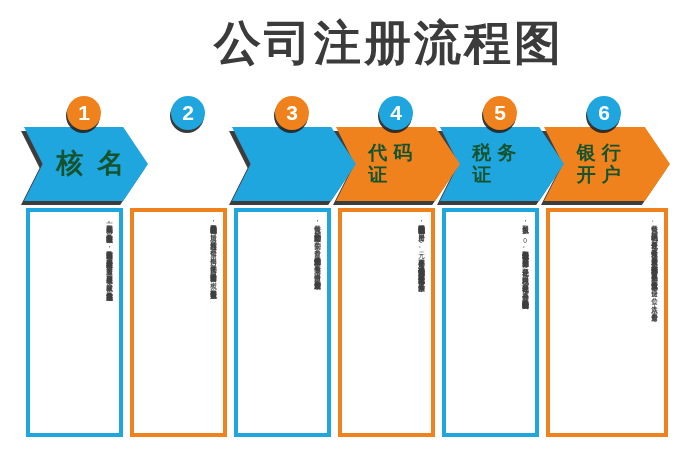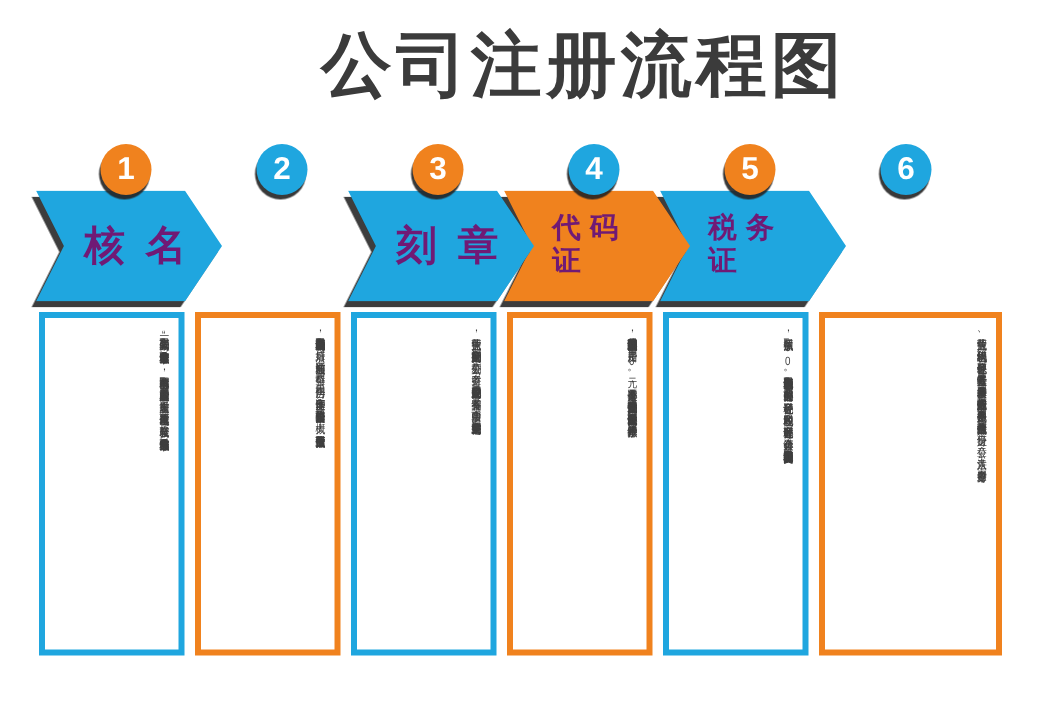--- a/index.html
+++ b/index.html
@@ -48,21 +48,21 @@
   }
   .step6 .arrow-wrap{width:126px;}
   .arrow{
     position:absolute;inset:0;
     clip-path:polygon(0% 0%, 80% 0%, 100% 50%, 80% 100%, 0% 100%, 15% 50%);
   }
   .arrow-label{
     position:absolute;
     left:26%;top:50%;
     transform:translateY(-50%);
-    color:#701a75;
+    color:#14532d;
     font-weight:bold;
     font-size:19px;
     line-height:1.15;
     letter-spacing:6px;
     white-space:nowrap;
     z-index:2;
   }
   .arrow-label.single{font-size:27px;letter-spacing:14px;}
   .label-line{display:block;}
 
@@ -122,24 +122,20 @@
       <div class="detail-text">到工商局领取公司设立登记的各种表格，填好后，连同核名通知、公司章程、房租合同、房产证复印件、验资报告一起交给工商局，大概3个工作日后可领取营业执照。</div>
     </div>
   </div>
 
   <div class="step step3">
     <div class="circle" style="background: rgb(240, 130, 30);">
       <span>3</span>
     </div>
     <div class="arrow-wrap">
       <div class="arrow" style="background: rgb(31, 166, 223);"></div>
-      <div class="arrow-label single">
-        <span class="label-line">刻章</span>
-        <span class="label-line"></span>
-      </div>
     </div>
     <div class="detail-box" style="border-color: rgb(31, 166, 223);">
       <div class="detail-text">凭营业执照，到公安局指定的刻章社，去刻公章、财务章。正规的章是到公安分局备案过的，有备案编号。后面步骤中，均需要用到公章或财务章。</div>
     </div>
   </div>
 
   <div class="step step4">
     <div class="circle" style="background: rgb(31, 166, 223);">
       <span>4</span>
     </div>
@@ -168,18 +164,25 @@
     </div>
     <div class="detail-box" style="border-color: rgb(31, 166, 223);">
       <div class="detail-text">领取执照后，30日内到当地税务局申请领取税务登记证。一般的公司都需要办理2种税务登记证，即国税和地税。办理税务登记证时，必须有一个会计，因为税务局要求提交的资料其中一项是会计资格证和身份证。</div>
     </div>
   </div>
 
   <div class="step step6">
     <div class="circle" style="background: rgb(31, 166, 223);">
       <span>6</span>
     </div>
+    <div class="arrow-wrap">
+      <div class="arrow" style="background: rgb(240, 130, 30);"></div>
+      <div class="arrow-label">
+        <span class="label-line">银行</span>
+        <span class="label-line">开户</span>
+      </div>
+    </div>
     <div class="detail-box" style="border-color: rgb(240, 130, 30);">
       <div class="detail-text">凭营业执照、组织机构代码证、税务登记证原件，去银行开立基本账号。开基本户需要填很多表，最好把能带齐的东西全部带上，要不然要跑很多趟，包括营业执照正本原件、身份证、公章、法人章、财务专用章。</div>
     </div>
   </div>
 
 </div>
 
 </body></html>

